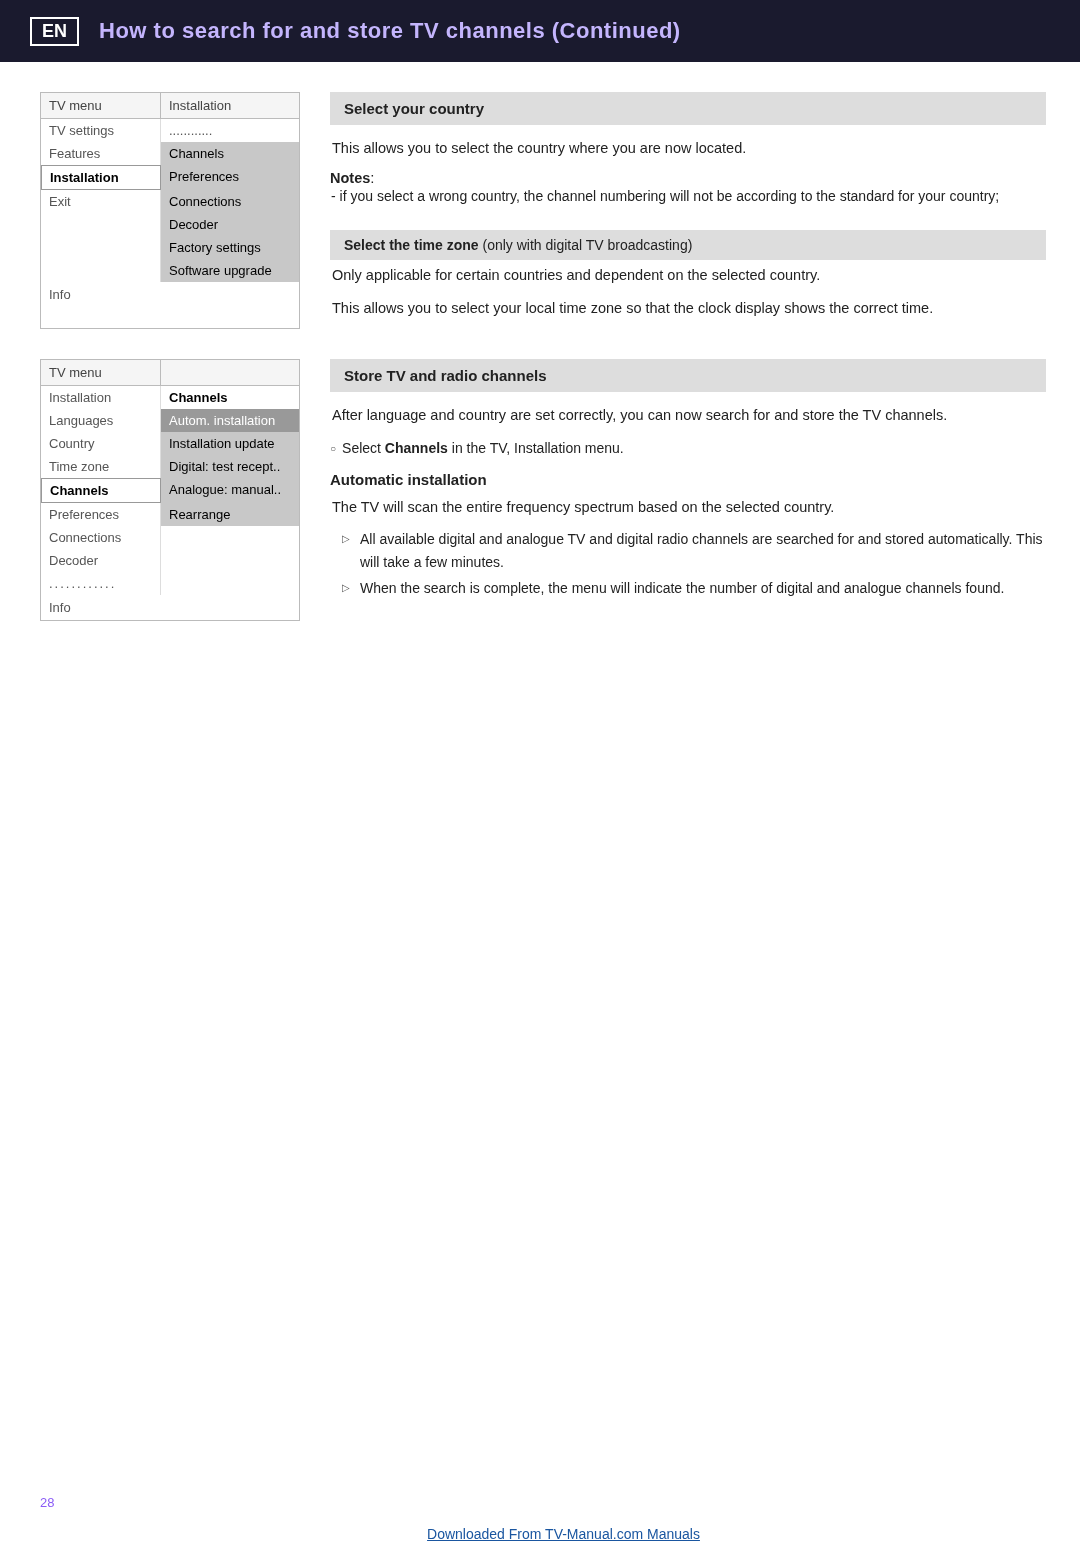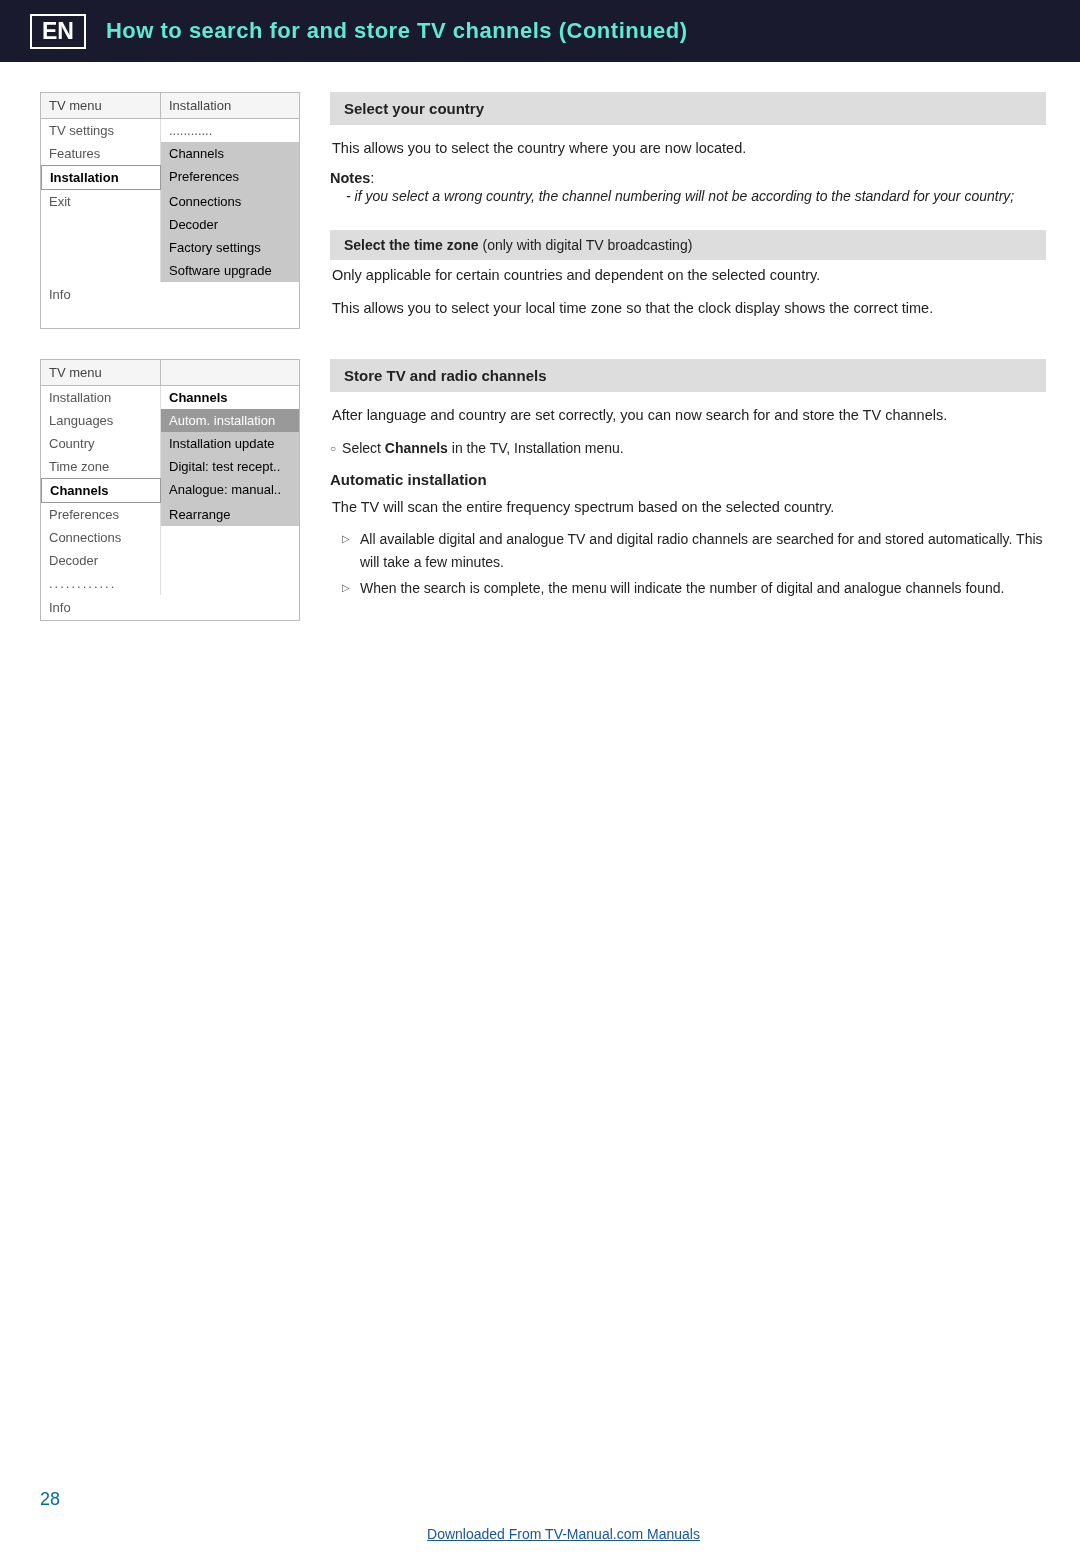--- a/index.html
+++ b/index.html
@@ -18,27 +18,27 @@
       background: #1a1a2e;
       display: flex;
       align-items: center;
       padding: 0 30px;
       height: 62px;
     }
     .header-en-badge {
       background: #1a1a2e;
       color: #fff;
       font-weight: bold;
-      font-size: 23px;
+      font-size: 18px;
       border: 2px solid #fff;
       padding: 2px 10px;
       margin-right: 20px;
     }
     .header-title {
-      color: #5eead4;
+      color: #c4b5fd;
       font-size: 22px;
       font-weight: bold;
       letter-spacing: 0.5px;
     }
 
     
     .page-content {
       padding: 30px 34px 60px 40px;
     }
 
@@ -143,23 +143,22 @@
 
     .notes-block {
       margin: 10px 0 10px 0;
     }
     .notes-title {
       font-weight: bold;
       font-size: 14.5px;
     }
     .notes-list {
       list-style: none;
-      margin-left: 16px;
+      margin-left: 1px;
       padding-left: 0;
-      font-style: italic;
     }
     .notes-list li {
       font-size: 14px;
       line-height: 1.55;
       padding-left: 10px;
       text-indent: -10px;
       margin-bottom: 3px;
       color: #222;
     }
 
@@ -218,22 +217,22 @@
     .bottom-link-bar a {
       color: #1a56a0;
       text-decoration: underline;
     }
 
     
     .page-number {
       position: absolute;
       bottom: 50px;
       left: 40px;
-      font-size: 18px;
-      color: #0369a1;
+      font-size: 13px;
+      color: #8b5cf6;
     }
 
     
     .second-section {
       display: flex;
       gap: 30px;
       margin-top: 10px;
     }
 
     .tv-menu-item .right.light-gray {

